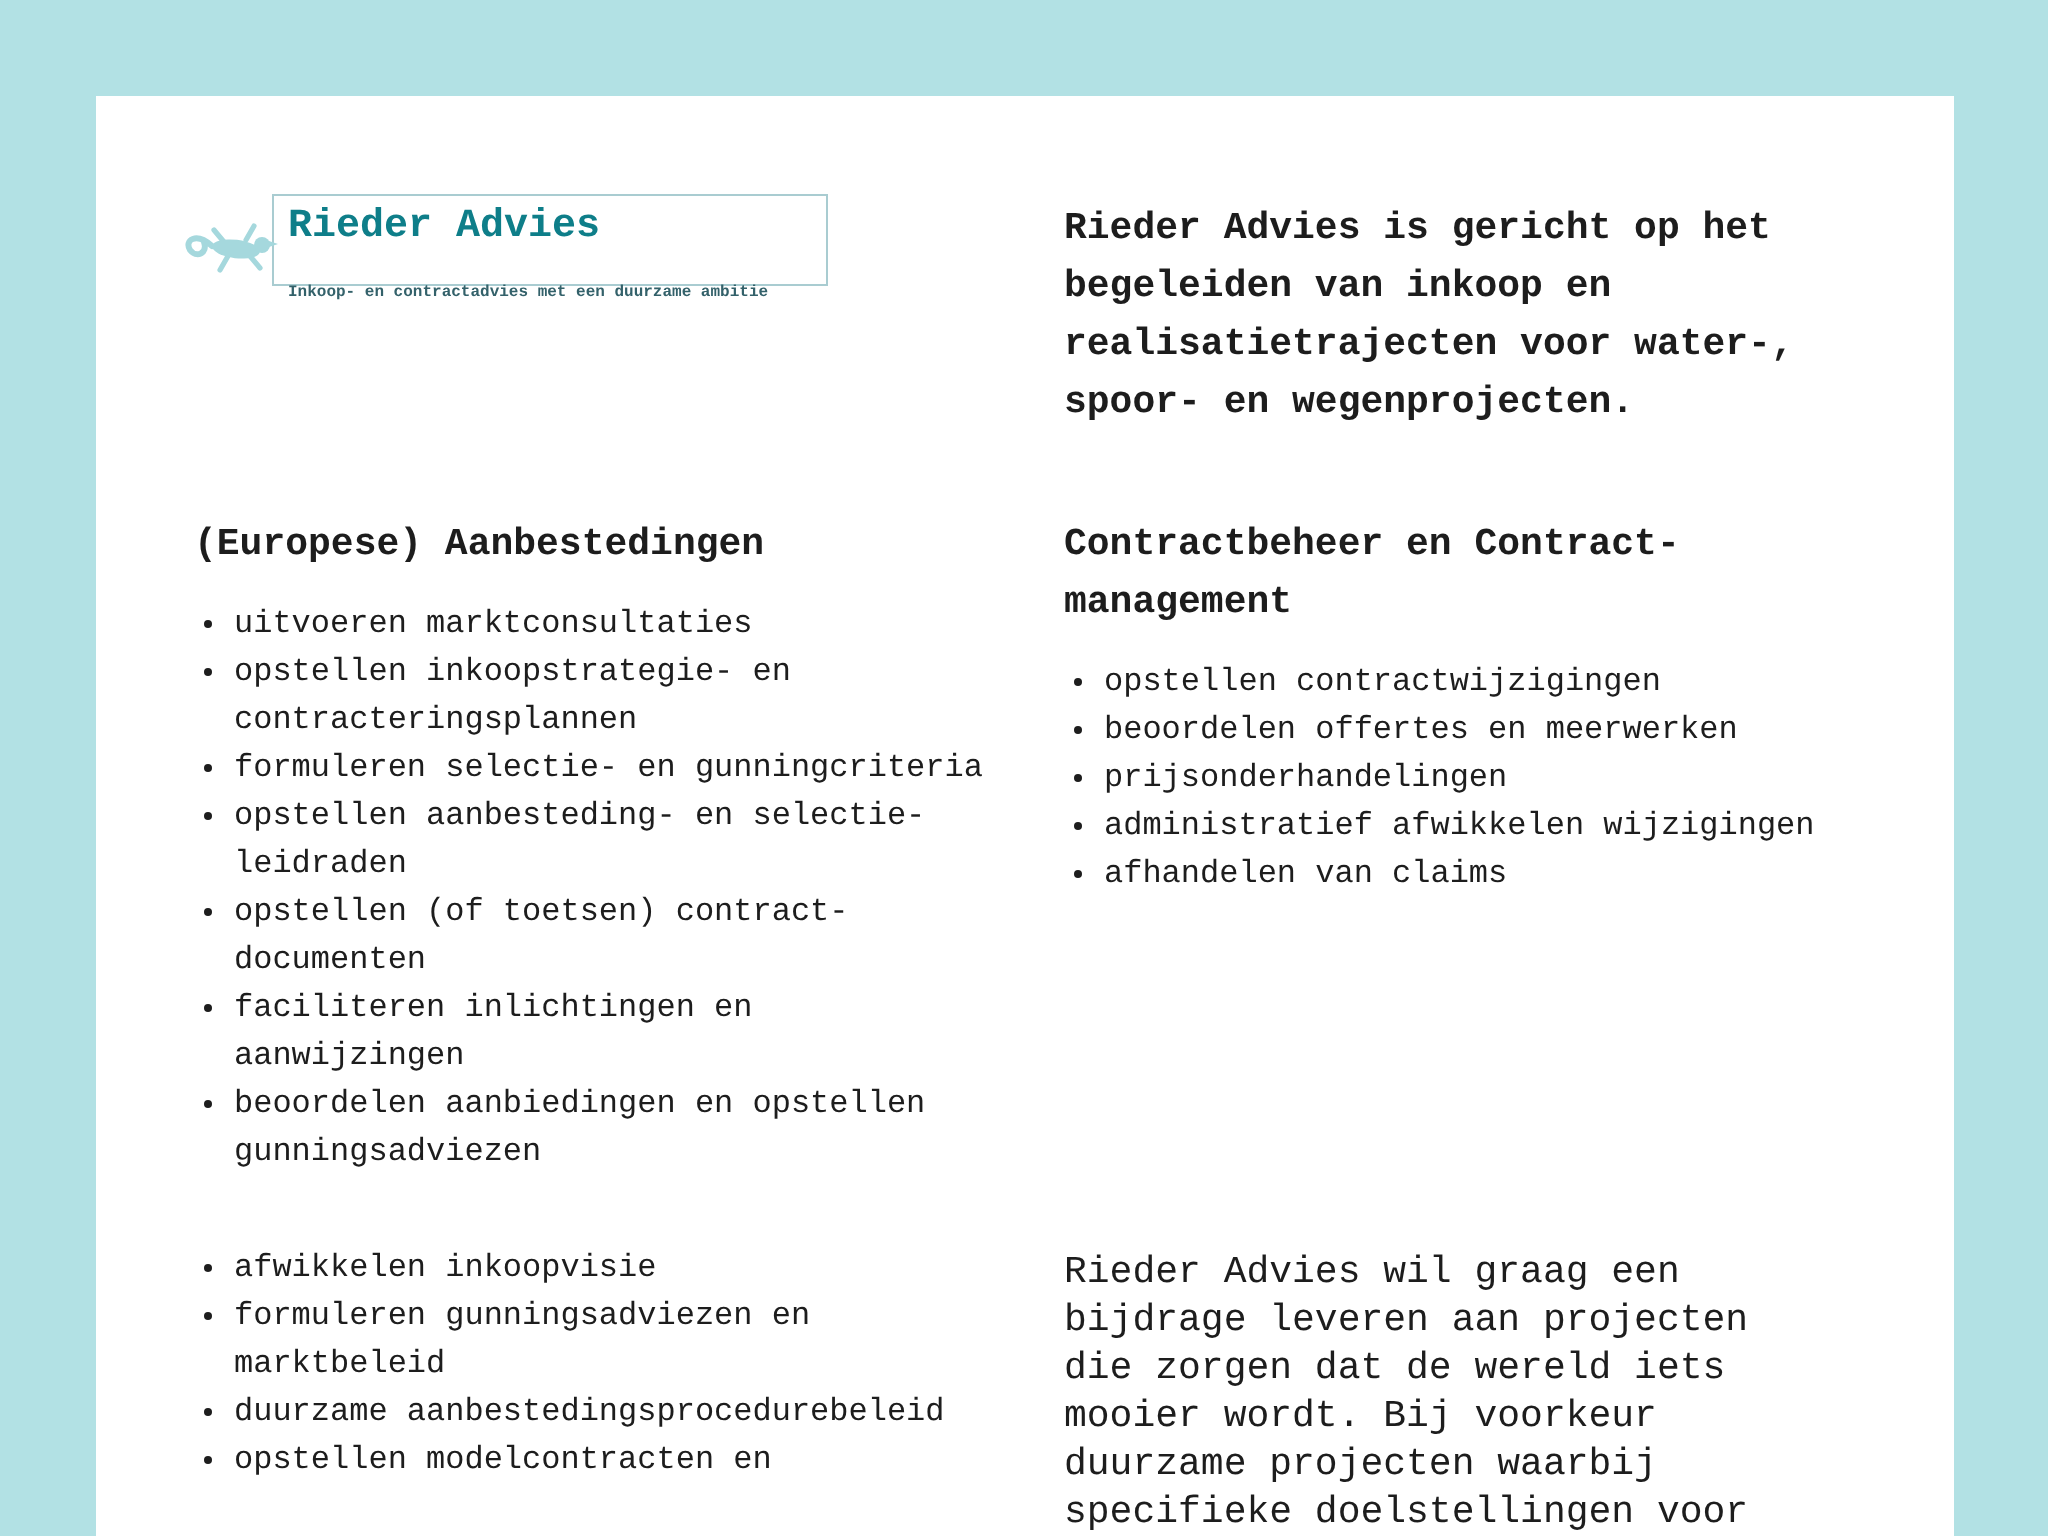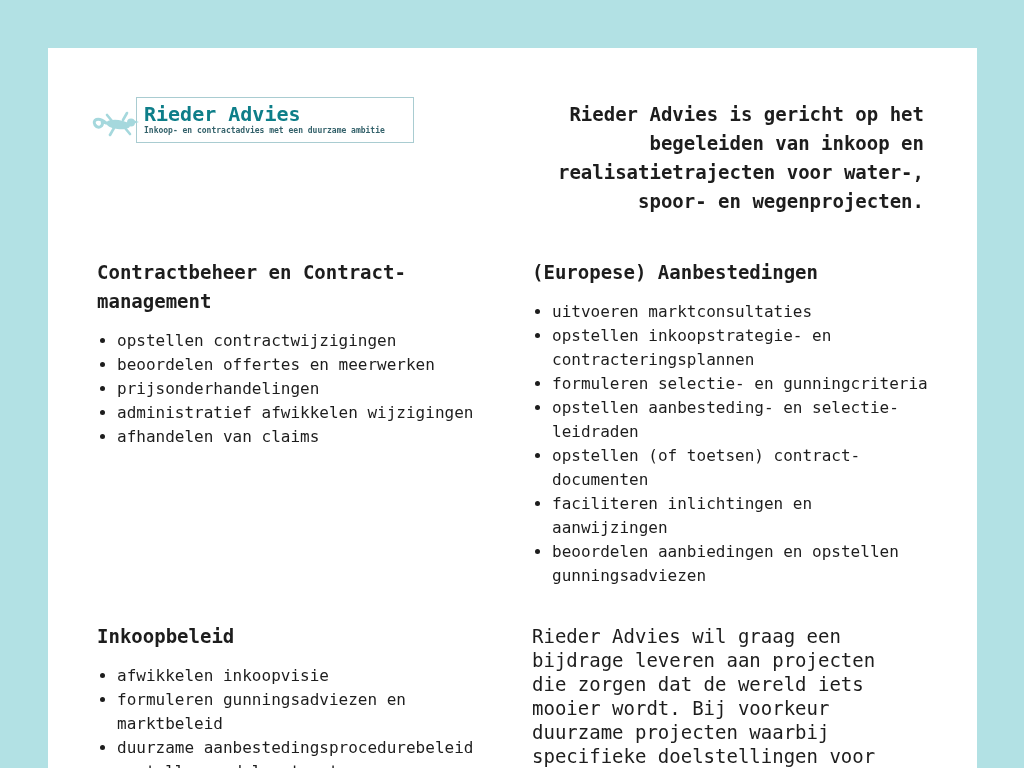--- a/index.html
+++ b/index.html
@@ -9,20 +9,21 @@
     font-family: "DejaVu Sans Mono", "Liberation Mono", monospace;
     color: #1d1d1d;
   }
   .card {
     position: relative;
     margin: 48px 47px 0 48px;
     height: 720px;
     background: #ffffff;
     overflow: hidden;
     padding: 49px 30px 0 49px;
+    font-family: Liberation Mono, monospace;
   }
   .row { display: grid; grid-template-columns: 435px 1fr; align-items: start; }
   .row-top { margin-bottom: 42px; }
   .row-mid { margin-bottom: 34px; }
 
   
   .logo-wrap { position: relative; height: 119px; }
   .logo-box {
     position: absolute; left: 39px; top: 0;
     width: 278px; height: 46px;
@@ -30,28 +31,28 @@
     background: #ffffff;
     padding: 6px 0 0 7px;
     cursor: pointer;
   }
   .logo-name {
     color: #0e7e89; font-size: 20px; font-weight: bold;
     line-height: 20px; letter-spacing: 0px; white-space: nowrap;
   }
   .logo-tagline {
     color: #33616a; font-size: 8px; font-weight: bold;
-    line-height: 10px; margin-top: 2px; white-space: nowrap;
+    line-height: 10px; margin-top: 18px; white-space: nowrap;
   }
   .gecko { position: absolute; left: -6px; top: 11px; }
 
   
   .intro {
     margin-top: 3px; width: 392px;
-    font-size: 19px; font-weight: bold; line-height: 29px; text-align: right;
+    font-size: 19px; font-weight: bold; line-height: 29px;
   }
 
   
   h2.sec-title {
     font-size: 19px; font-weight: bold; line-height: 29px;
     margin: 0 0 13px 0; max-width: 410px;
   }
 
   
   ul.sec-list {
@@ -94,46 +95,45 @@
             <path d="M42 12 l6 2 -6 2 z"></path>
           </g>
         </svg>
       </span>
     </div>
     <p class="intro">Rieder Advies is gericht op het begeleiden van inkoop en realisatietrajecten voor water-, spoor- en wegenprojecten.</p>
   </div>
 
   <div class="row row-mid">
     <div>
-      <h2 class="sec-title">Contractbeheer en Contract-management</h2>
-      <ul class="sec-list">
-          <li>opstellen contractwijzigingen</li>
-          <li>beoordelen offertes en meerwerken</li>
-          <li>prijsonderhandelingen</li>
-          <li>administratief afwikkelen wijzigingen</li>
-          <li>afhandelen van claims</li>
-        </ul>
-    </div>
-    <div>
       <h2 class="sec-title">(Europese) Aanbestedingen</h2>
       <ul class="sec-list">
           <li>uitvoeren marktconsultaties</li>
           <li>opstellen inkoopstrategie- en contracteringsplannen</li>
           <li>formuleren selectie- en gunningcriteria</li>
           <li>opstellen aanbesteding- en selectie-leidraden</li>
           <li>opstellen (of toetsen) contract-documenten</li>
           <li>faciliteren inlichtingen en aanwijzingen</li>
           <li>beoordelen aanbiedingen en opstellen gunningsadviezen</li>
         </ul>
     </div>
+    <div>
+      <h2 class="sec-title">Contractbeheer en Contract-management</h2>
+      <ul class="sec-list">
+          <li>opstellen contractwijzigingen</li>
+          <li>beoordelen offertes en meerwerken</li>
+          <li>prijsonderhandelingen</li>
+          <li>administratief afwikkelen wijzigingen</li>
+          <li>afhandelen van claims</li>
+        </ul>
+    </div>
   </div>
 
   <div class="row">
     <div>
-      <h2 class="sec-title">Inkoopbeleid</h2>
       <ul class="sec-list">
           <li>afwikkelen inkoopvisie</li>
           <li>formuleren gunningsadviezen en marktbeleid</li>
           <li>duurzame aanbestedingsprocedurebeleid</li>
           <li>opstellen modelcontracten en</li>
         </ul>
     </div>
     <p class="mission">Rieder Advies wil graag een bijdrage leveren aan projecten die zorgen dat de wereld iets mooier wordt. Bij voorkeur duurzame projecten waarbij specifieke doelstellingen voor leefomgeving, natuurwaarde en maatschappelijk</p>
   </div>
 

